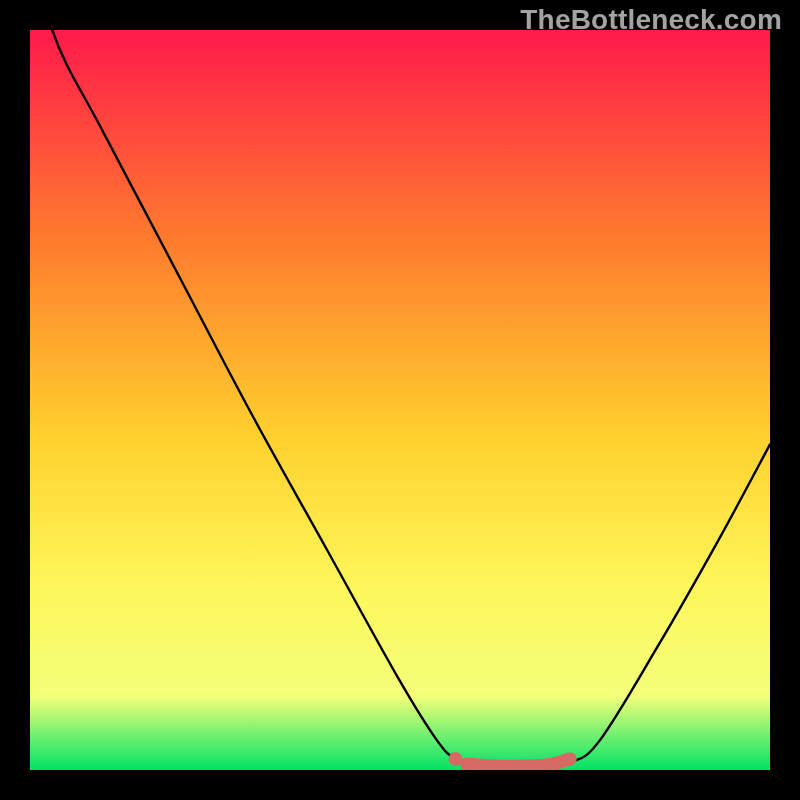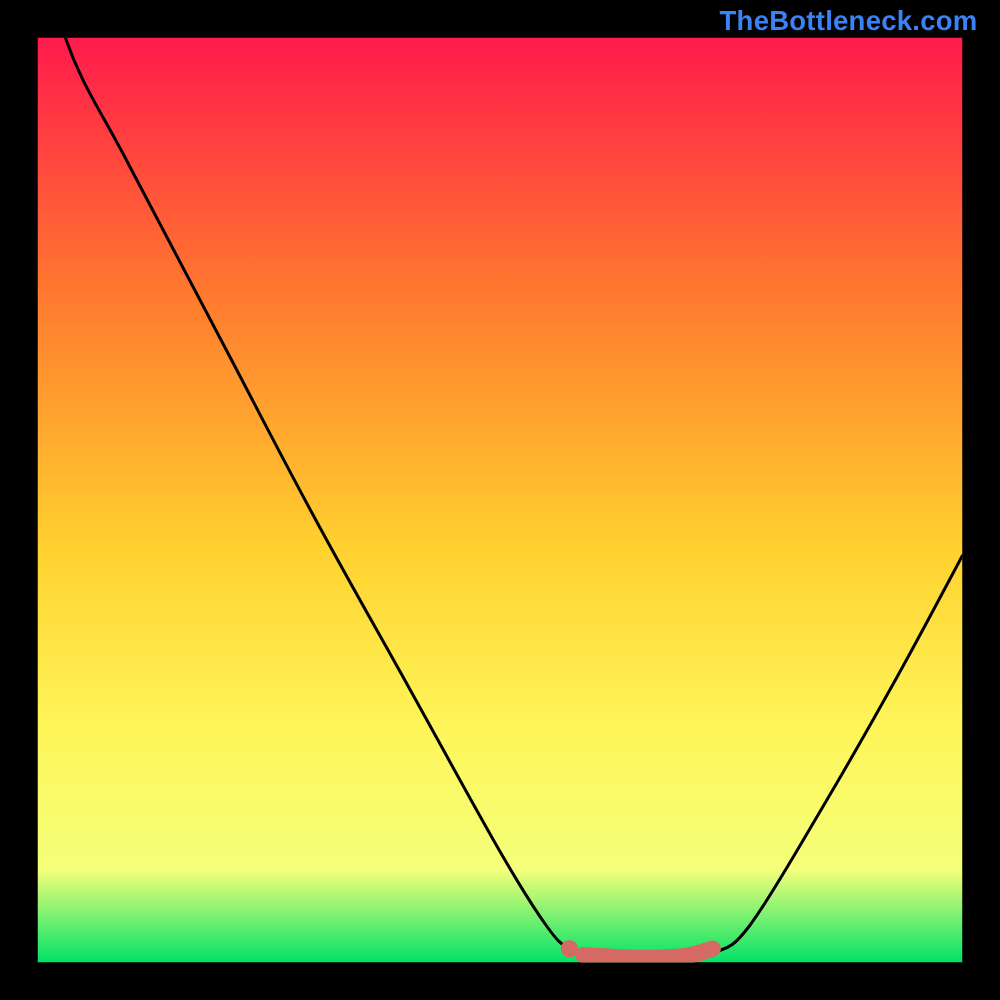--- a/index.html
+++ b/index.html
@@ -3,23 +3,23 @@
 <meta charset="utf-8">
 <style>
   * { margin: 0; padding: 0; box-sizing: border-box; }
   html, body { width: 800px; height: 800px; background: #000; overflow: hidden; }
   .frame { position: relative; width: 800px; height: 800px; background: #000; }
   .watermark {
     position: absolute;
     top: 4px;
     right: 18px;
     font-family: Arial, Helvetica, sans-serif;
-    font-size: 22px;
+    font-size: 28px;
     font-weight: 600;
-    color: #3b82f6;
+    color: #a3a3a3;
     letter-spacing: 0.2px;
   }
   .plot {
     position: absolute;
     left: 30px;
     top: 30px;
     width: 740px;
     height: 740px;
   }
   svg { display: block; }

